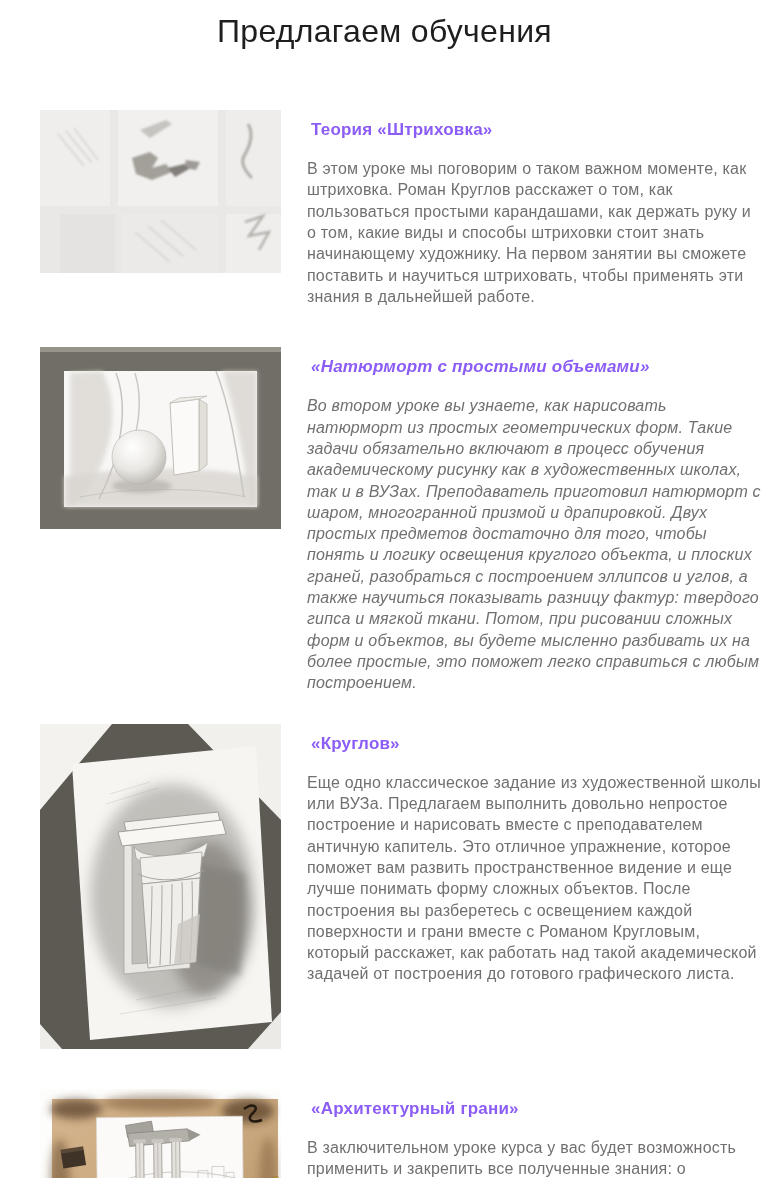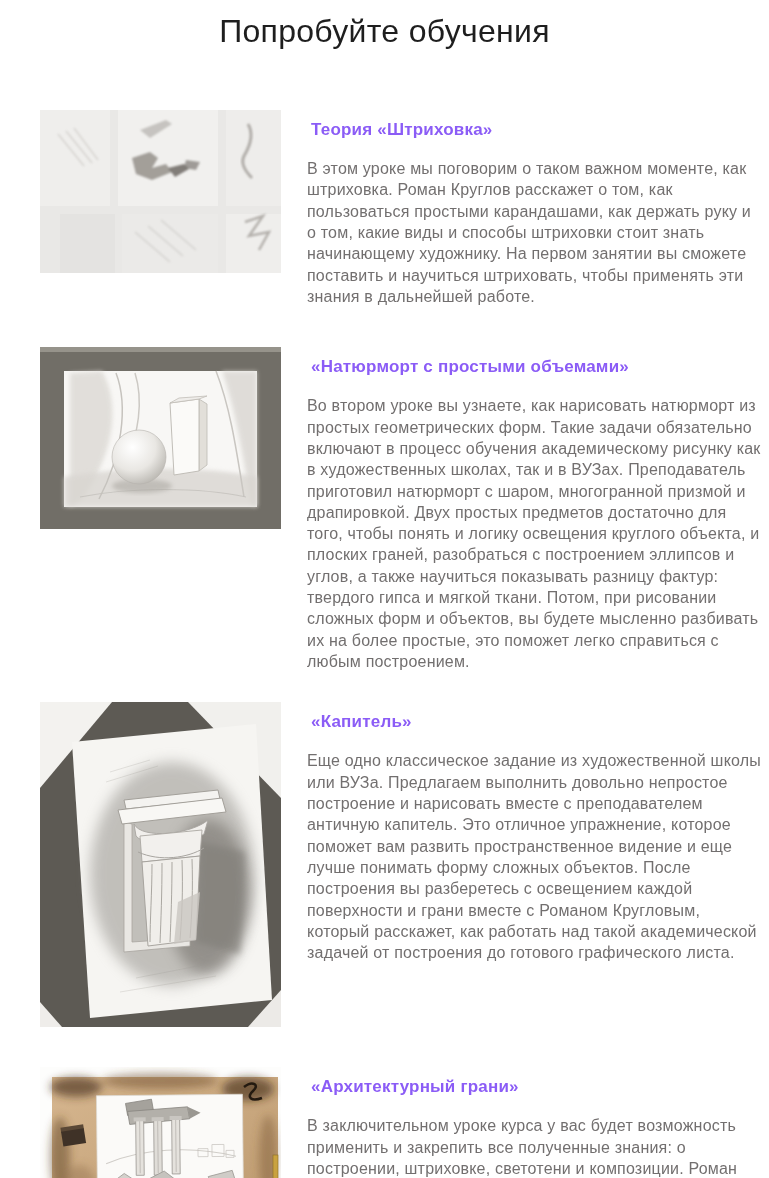--- a/index.html
+++ b/index.html
@@ -19,21 +19,21 @@
     font-weight: 500;
     color: #1e1e1e;
     letter-spacing: 0.3px;
   }
   .lessons { margin-top: 60px; }
   .lesson {
     display: flex;
     align-items: flex-start;
     margin: 0 8px 40px 40px;
   }
-  .lesson.tight { margin-bottom: 30px; }
+  .lesson.tight { margin-bottom: 30px; font-style: italic; }
   .lesson-figure {
     flex: 0 0 241px;
     margin-right: 26px;
     font-size: 0;
   }
   .lesson-figure svg { display: block; }
   .lesson-content { flex: 1; padding-top: 5px; min-width: 0; }
   .lesson-title {
     margin: 4px;
     font-size: 17px;
@@ -47,21 +47,21 @@
     font-size: 16px;
     line-height: 21.3px;
     color: #726f6f;
     letter-spacing: 0.2px;
     font-weight: 400;
   }
 </style>
 </head>
 <body>
 
-<h1 class="page-title">Попробуйте обучения</h1>
+<h1 class="page-title">Предлагаем обучения</h1>
 
 <div class="lessons">
 
   <div class="lesson">
     <div class="lesson-figure">
       <svg width="241" height="163" viewBox="0 0 241 163" role="img" aria-label="hatching-practice-sheets-photo">
         <defs>
           <filter id="soft1" x="-20%" y="-20%" width="140%" height="140%">
               <feGaussianBlur stdDeviation="1.3"></feGaussianBlur>
             </filter>
@@ -181,21 +181,21 @@
         <g stroke="#9b9892" stroke-width="0.7" opacity="0.35">
           <line x1="70" y1="70" x2="110" y2="58"></line>
           <line x1="66" y1="80" x2="118" y2="64"></line>
           <line x1="150" y1="258" x2="196" y2="244"></line>
           <line x1="96" y1="276" x2="168" y2="262"></line>
           <line x1="80" y1="290" x2="176" y2="274"></line>
         </g>
       </svg>
     </div>
     <div class="lesson-content">
-      <h3 class="lesson-title">«Капитель»</h3>
+      <h3 class="lesson-title">«Круглов»</h3>
       <p class="lesson-text">Еще одно классическое задание из художественной школы или ВУЗа. Предлагаем выполнить довольно непростое построение и нарисовать вместе с преподавателем античную капитель. Это отличное упражнение, которое поможет вам развить пространственное видение и еще лучше понимать форму сложных объектов. После построения вы разберетесь с освещением каждой поверхности и грани вместе с Романом Кругловым, который расскажет, как работать над такой академической задачей от построения до готового графического листа.</p>
     </div>
   </div>
 
   <div class="lesson">
     <div class="lesson-figure">
       <svg width="241" height="178" viewBox="0 0 241 178" role="img" aria-label="architectural-landscape-ruins-drawing-photo">
         <defs>
           <linearGradient id="wood" x1="0" y1="0" x2="1" y2="1">
             <stop offset="0%" stop-color="#d6b68f"></stop>

